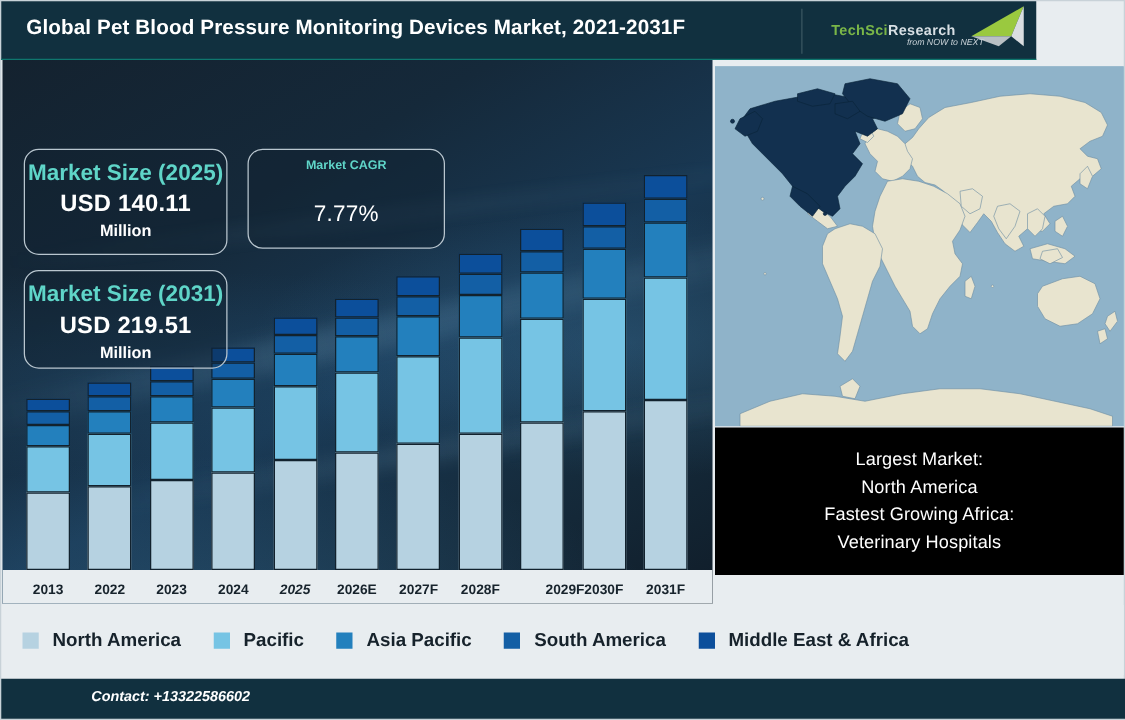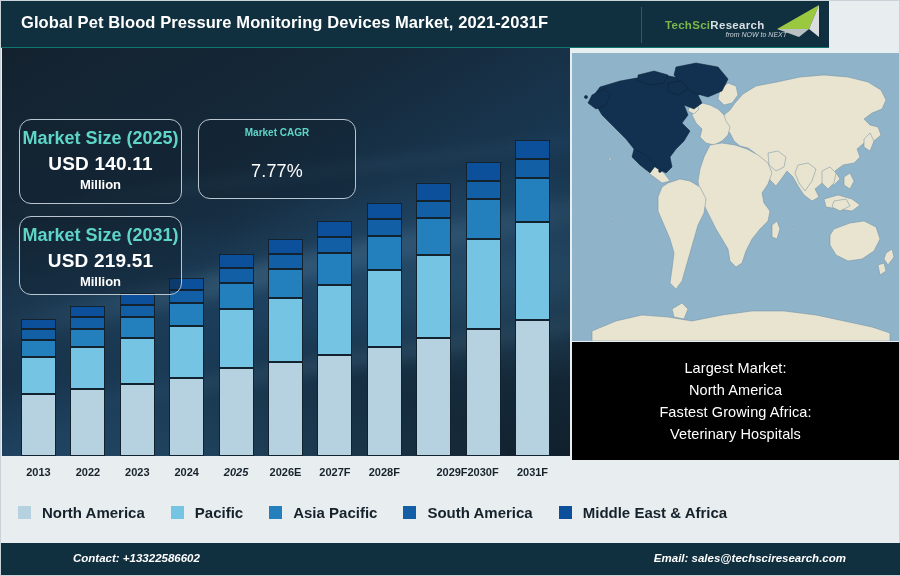--- a/index.html
+++ b/index.html
@@ -405,16 +405,15 @@
         <span class="legend-label">South America</span>
       </div>
       <div class="legend-item">
         <span class="legend-swatch" style="background: rgb(12, 79, 155);"></span>
         <span class="legend-label">Middle East &amp; Africa</span>
       </div>
     </div>
 
   <div id="footer">
     <div class="footer-text" id="footer-contact">Contact: +13322586602</div>
-    <div class="footer-text" id="footer-email">Email: sales@techsciresearch.com</div>
   </div>
 
 </div>
 
 </body></html>

